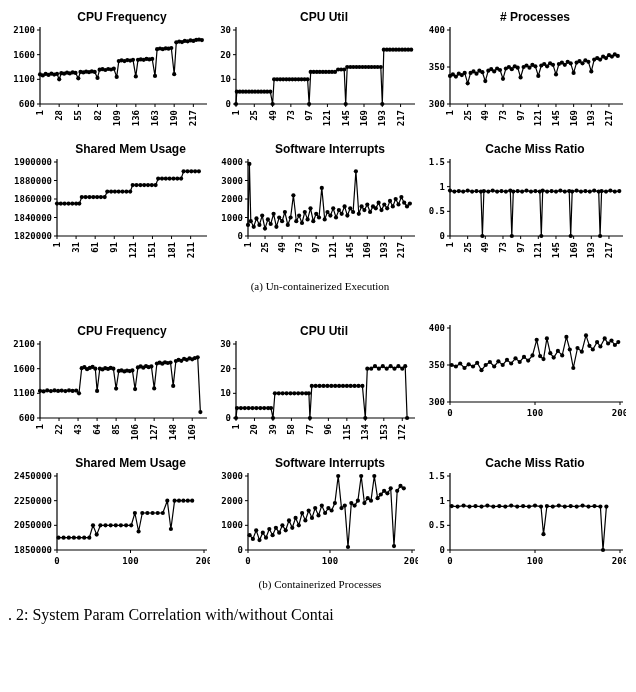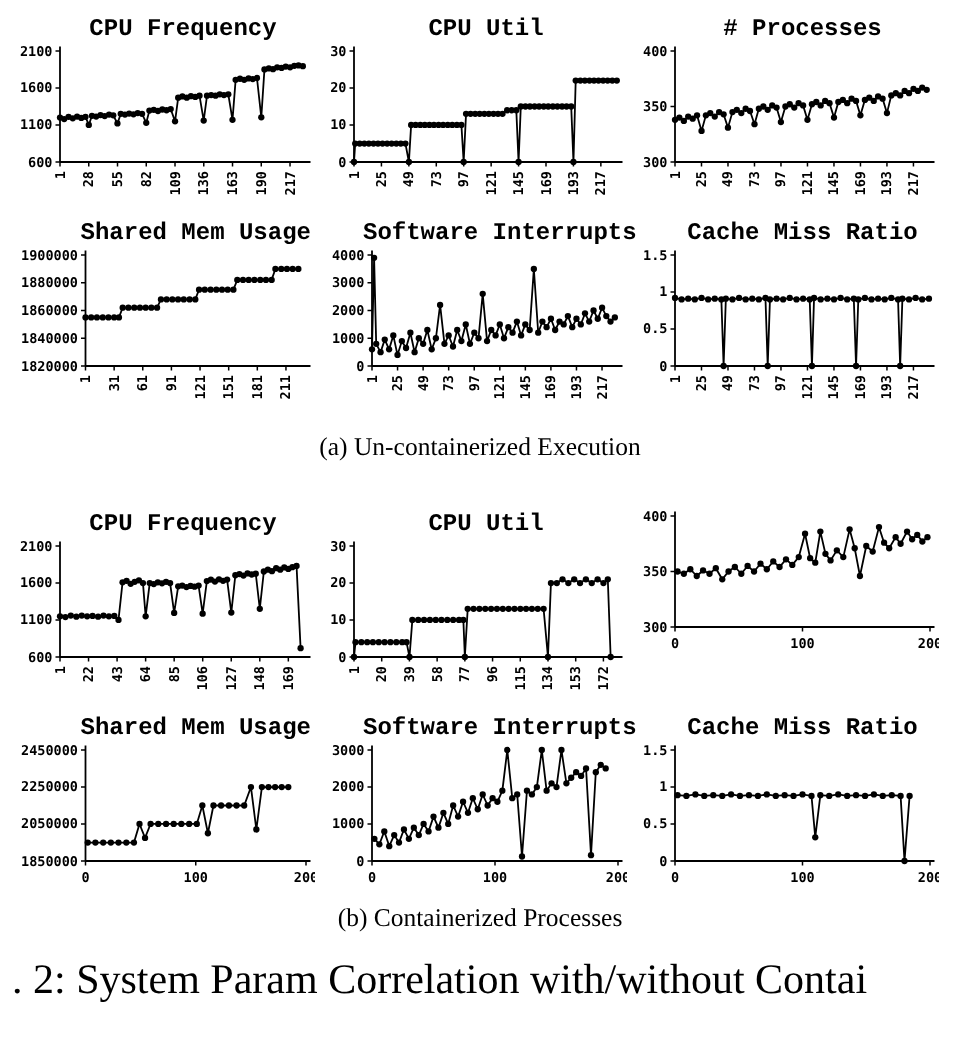--- a/index.html
+++ b/index.html
@@ -14,42 +14,42 @@
   .charts-grid {
     display: grid;
     grid-template-columns: 202px 202px 202px;
     column-gap: 6px;
     row-gap: 2px;
     align-items: start;
   }
   .chart { display: flex; flex-direction: column; }
   .chart-title {
     text-align: center;
-    font-family: Liberation Mono, monospace;
+    font-family: Liberation Sans, sans-serif;
     font-weight: bold;
-    font-size: 16px;
+    font-size: 12px;
     padding-top: 2px;
     white-space: nowrap;
   }
   svg text.tick {
     font-family: "DejaVu Sans Mono", monospace;
     font-weight: bold;
     font-size: 9px;
     fill: #000;
   }
   .panel-caption {
     text-align: center;
     font-family: "Liberation Serif", serif;
-    font-size: 17px;
+    font-size: 11px;
     margin: 10px 0 4px 0;
   }
   .panel-b { margin-top: 30px; }
   .figure-caption {
     font-family: "Liberation Serif", serif;
-    font-size: 28px;
+    font-size: 16px;
     margin-top: 16px;
     white-space: nowrap;
     overflow: hidden;
   }
 </style>
 </head>
 <body>
 
 <div class="figure">
 

